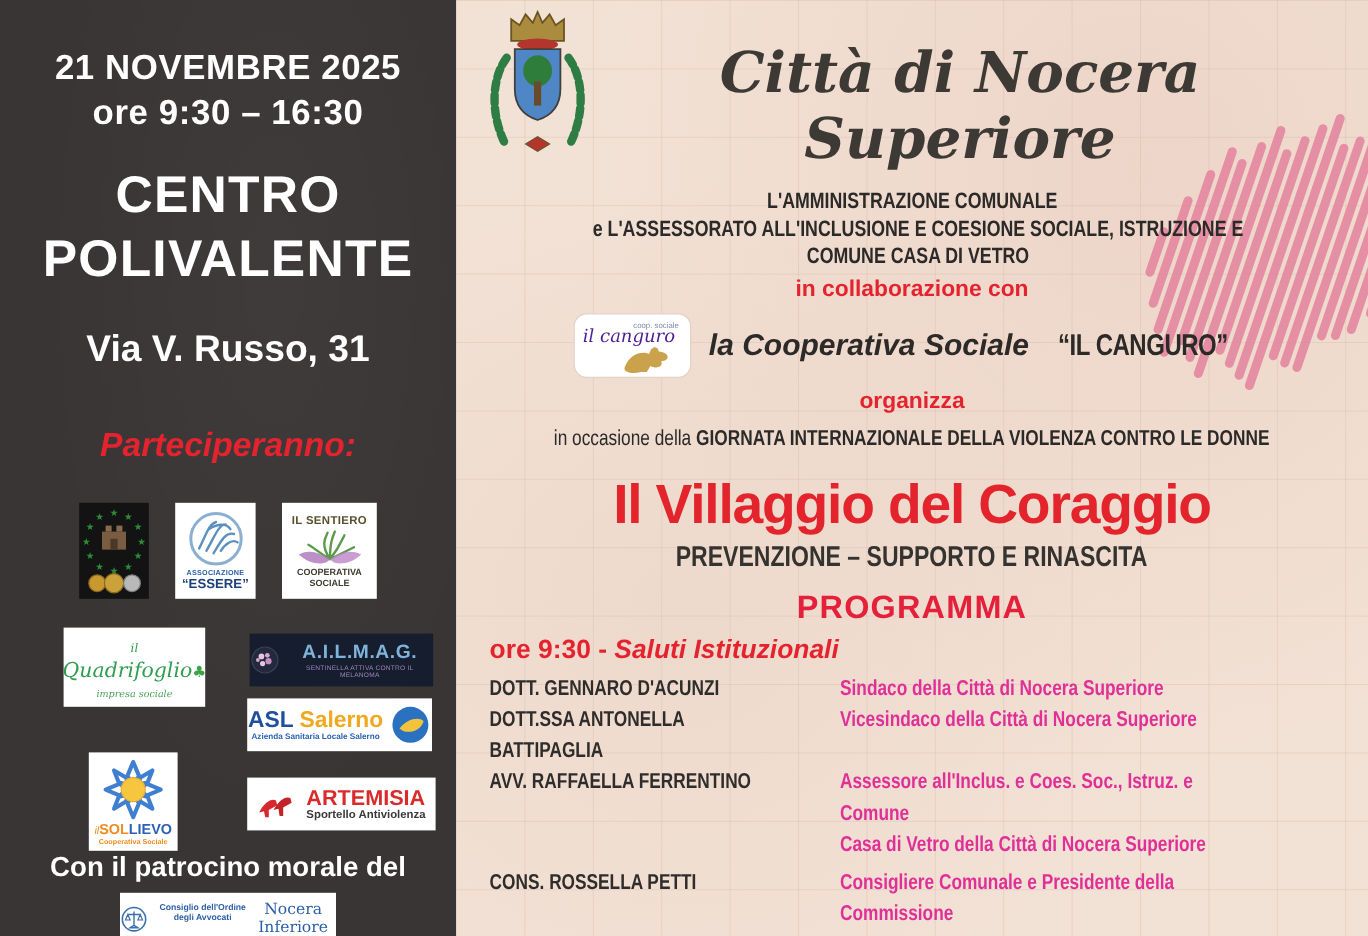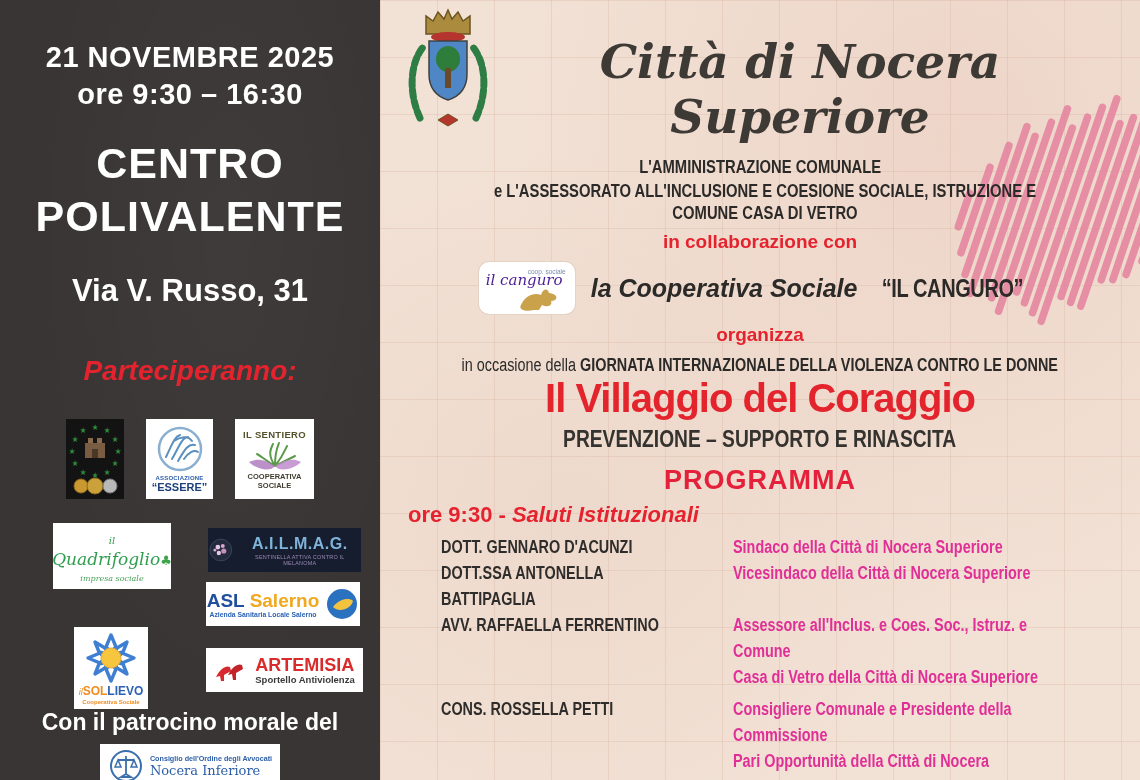--- a/index.html
+++ b/index.html
@@ -55,21 +55,21 @@
   .sollievo-name .p2 { color:#2b62b4; font-weight:800; }
   .sollievo-logo .sub { font-size:6px; color:#ef8b1f; font-weight:700; margin-top:1px; }
 
   .artemisia-logo { position:absolute; left:206px; top:125px; width:157px; height:44px; flex-direction:row; gap:5px; }
   .artemisia-text { display:flex; flex-direction:column; align-items:flex-start; }
   .artemisia-logo .name { font-size:18px; font-weight:800; color:#d92b2b; line-height:18px; }
   .artemisia-logo .sub { font-size:9.5px; color:#3a3a3a; font-weight:700; }
 
   .patronage { margin-top:14px; font-size:23px; font-weight:800; }
   .avvocati-logo { margin:8px auto 0; width:180px; height:44px; flex-direction:row; gap:6px; }
-  .avvocati-text { display:flex; flex-direction:column; align-items:flex-start; color:#2b5ea7; }
+  .avvocati-text { display:flex; flex-direction:row; align-items:flex-start; color:#2b5ea7; }
   .avvocati-text .l1 { font-size:7.2px; font-weight:700; }
   .avvocati-text .l2 { font-family:"DejaVu Serif", serif; font-size:13px; }
 
   
   .main-panel {
     flex:1; position:relative; overflow:hidden; text-align:center; color:#2b2a28;
     background-color:#f2e1d5;
     background-image:
       radial-gradient(ellipse at 75% 18%, rgba(214,160,140,.18), transparent 55%),
       radial-gradient(ellipse at 25% 65%, rgba(210,170,150,.14), transparent 50%),
@@ -88,27 +88,27 @@
   .coop-row { margin-top:8px; display:flex; justify-content:center; align-items:center; gap:16px; height:54px; }
   .canguro-logo { background:#fff; border-radius:10px; width:96px; height:52px; position:relative; box-shadow:0 0 0 1px #e4d2c4; }
   .canguro-small { position:absolute; top:6px; right:9px; font-size:6.5px; color:#7a8ba8; }
   .canguro-script { position:absolute; top:9px; left:7px; font-family:"DejaVu Serif", serif; font-style:italic; font-size:15px; color:#4c1d95; }
   .coop-text { font-size:25px; }
   .coop-text .it { font-style:italic; font-weight:800; }
   .coop-text .nm { font-weight:700; letter-spacing:-.5px; }
   .organizza { margin-top:9px; font-size:19px; font-weight:800; color:#e5232e; }
   .occasion { margin-top:9px; font-size:18px; }
   .occasion .b { font-weight:800; }
-  .title { margin-top:0; font-size:40px; font-weight:800; color:#e3242c; letter-spacing:-1px; }
+  .title { margin-top:17px; font-size:46px; font-weight:800; color:#e3242c; letter-spacing:-1px; }
   .subtitle { margin-top:4px; font-size:24px; font-weight:800; color:#35332f; }
   .program { margin-top:12px; font-size:27px; font-weight:800; color:#e5203a; letter-spacing:1px; }
   .session { margin:6px 0 0 28px; text-align:left; font-size:22px; font-weight:800; color:#e5232e; }
   .session .nm { font-style:italic; }
   .schedule { margin:6px 0 0 28px; text-align:left; }
-  .srow { display:grid; grid-template-columns:292px 1fr; align-items:start; line-height:26px; font-size:18px;margin-left:33px; }
+  .srow { display:grid; grid-template-columns:292px 1fr; align-items:start; line-height:26px; font-size:18px; }
   .sname { font-weight:700; color:#2f2d2b; }
   .srole { color:#e02f96; font-weight:700; }
   .pink-scribble { position:absolute; right:-52px; top:92px; pointer-events:none; }
 </style>
 </head>
 <body>
 
 <div class="poster">
 
   <div class="sidebar">

